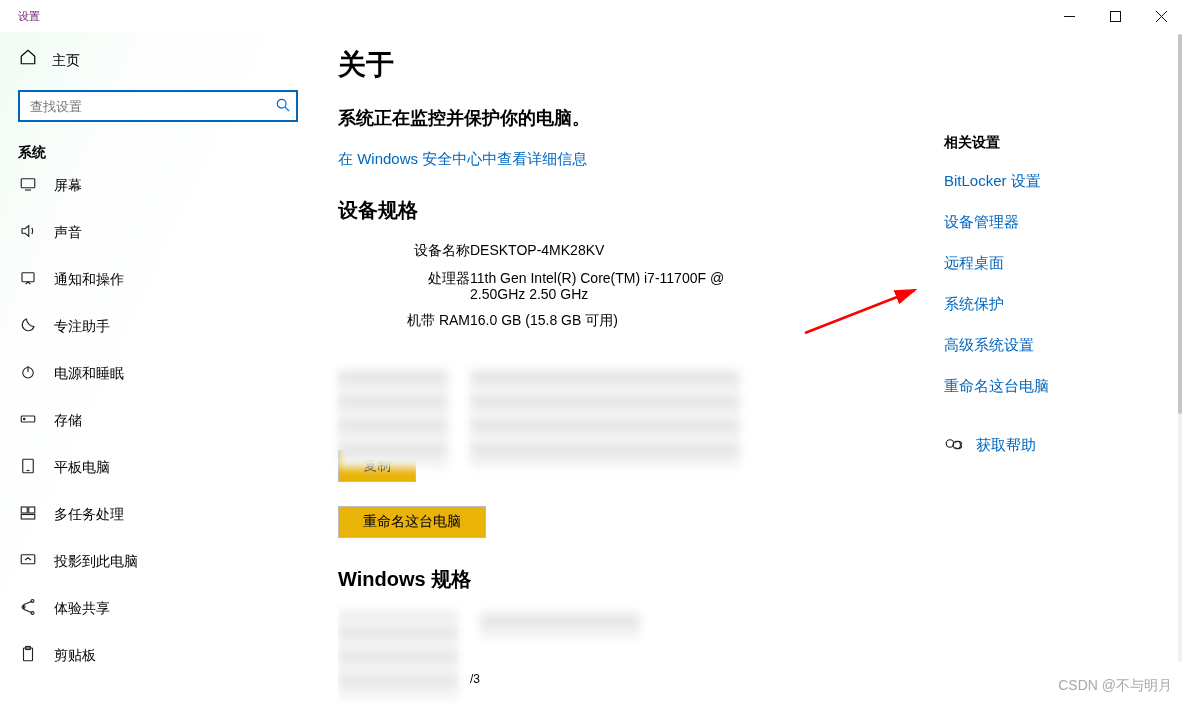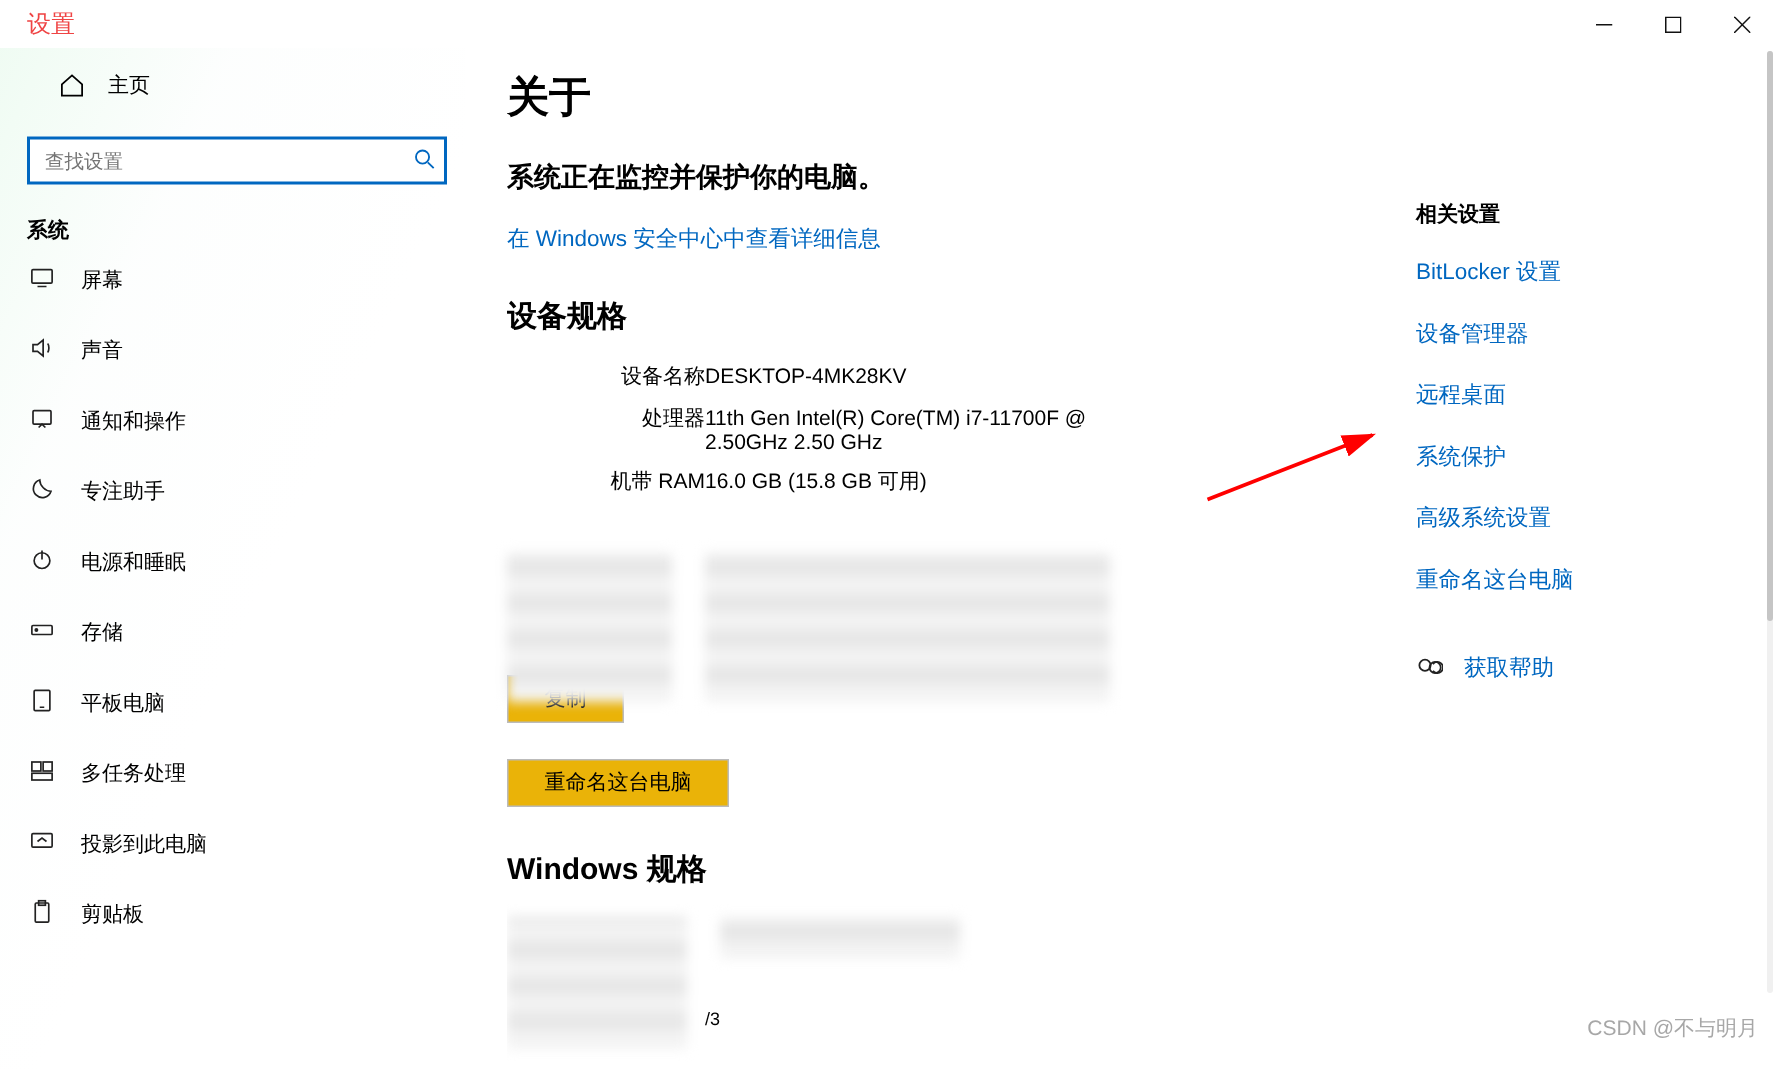--- a/index.html
+++ b/index.html
@@ -13,42 +13,41 @@
     overflow: hidden;
     position: relative;
   }
   
   .titlebar {
     height: 32px;
     display: flex;
     align-items: center;
     padding-left: 18px;
   }
-  .titlebar .title { font-size: 16px; color: #ef4444; }
+  .titlebar .title { font-size: 11px; color: #701a75; }
   .winbtns { margin-left: auto; display: flex; }
   .winbtn {
     width: 46px; height: 32px;
     display: flex; align-items: center; justify-content: center;
     font-size: 14px; color: #111;
   }
   .winbtn svg { width: 11px; height: 11px; }
   
   .layout { position: absolute; top: 32px; left: 0; right: 0; bottom: 0; }
   .sidebar {
     position: absolute;
     left: 0; top: 0; bottom: 0;
     width: 310px;
     padding: 8px 0 0 0;
     background: linear-gradient(115deg, rgba(210,245,220,0.35) 0%, rgba(240,248,245,0.15) 25%, rgba(255,255,255,0) 55%);
   }
   .home-row {
-    display: flex; align-items: flex-start;
+    display: flex; align-items: flex-end;
     padding: 8px 0 8px 18px;
     margin-bottom: 12px;
-    margin-left: 20px;
   }
   .home-row .icon { width: 20px; text-align: center; margin-right: 14px; font-size: 16px; }
   .search-wrap { padding: 0 10px 0 18px; margin-bottom: 22px; }
   .search-input {
     width: 280px; height: 32px;
     border: 2px solid #0067c0;
     padding: 0 30px 0 10px;
     font-size: 13px;
     background: #fff;
     color: #666;
@@ -236,20 +235,29 @@
     </div>
     <div class="nav-item">
       <span class="icon"><svg viewBox="0 0 24 24" fill="none" stroke="#222" stroke-width="1.5">
             <rect x="3" y="5" width="18" height="12" rx="1"></rect>
             <path d="M8 12l4-3 4 3"></path>
           </svg></span>
       <span class="label">投影到此电脑</span>
     </div>
     <div class="nav-item">
       <span class="icon"><svg viewBox="0 0 24 24" fill="none" stroke="#222" stroke-width="1.5">
+            <path d="M6 9l12-5M6 15l12 5M6 9v6"></path>
+            <circle cx="6" cy="12" r="2"></circle>
+            <circle cx="18" cy="4" r="2"></circle>
+            <circle cx="18" cy="20" r="2"></circle>
+          </svg></span>
+      <span class="label">体验共享</span>
+    </div>
+    <div class="nav-item">
+      <span class="icon"><svg viewBox="0 0 24 24" fill="none" stroke="#222" stroke-width="1.5">
             <rect x="6" y="4" width="12" height="17" rx="1"></rect>
             <rect x="9" y="2" width="6" height="4"></rect>
           </svg></span>
       <span class="label">剪贴板</span>
     </div>
   </div>
 
   <div class="content">
     <h1>关于</h1>
     <div class="protect-line">系统正在监控并保护你的电脑。</div>

